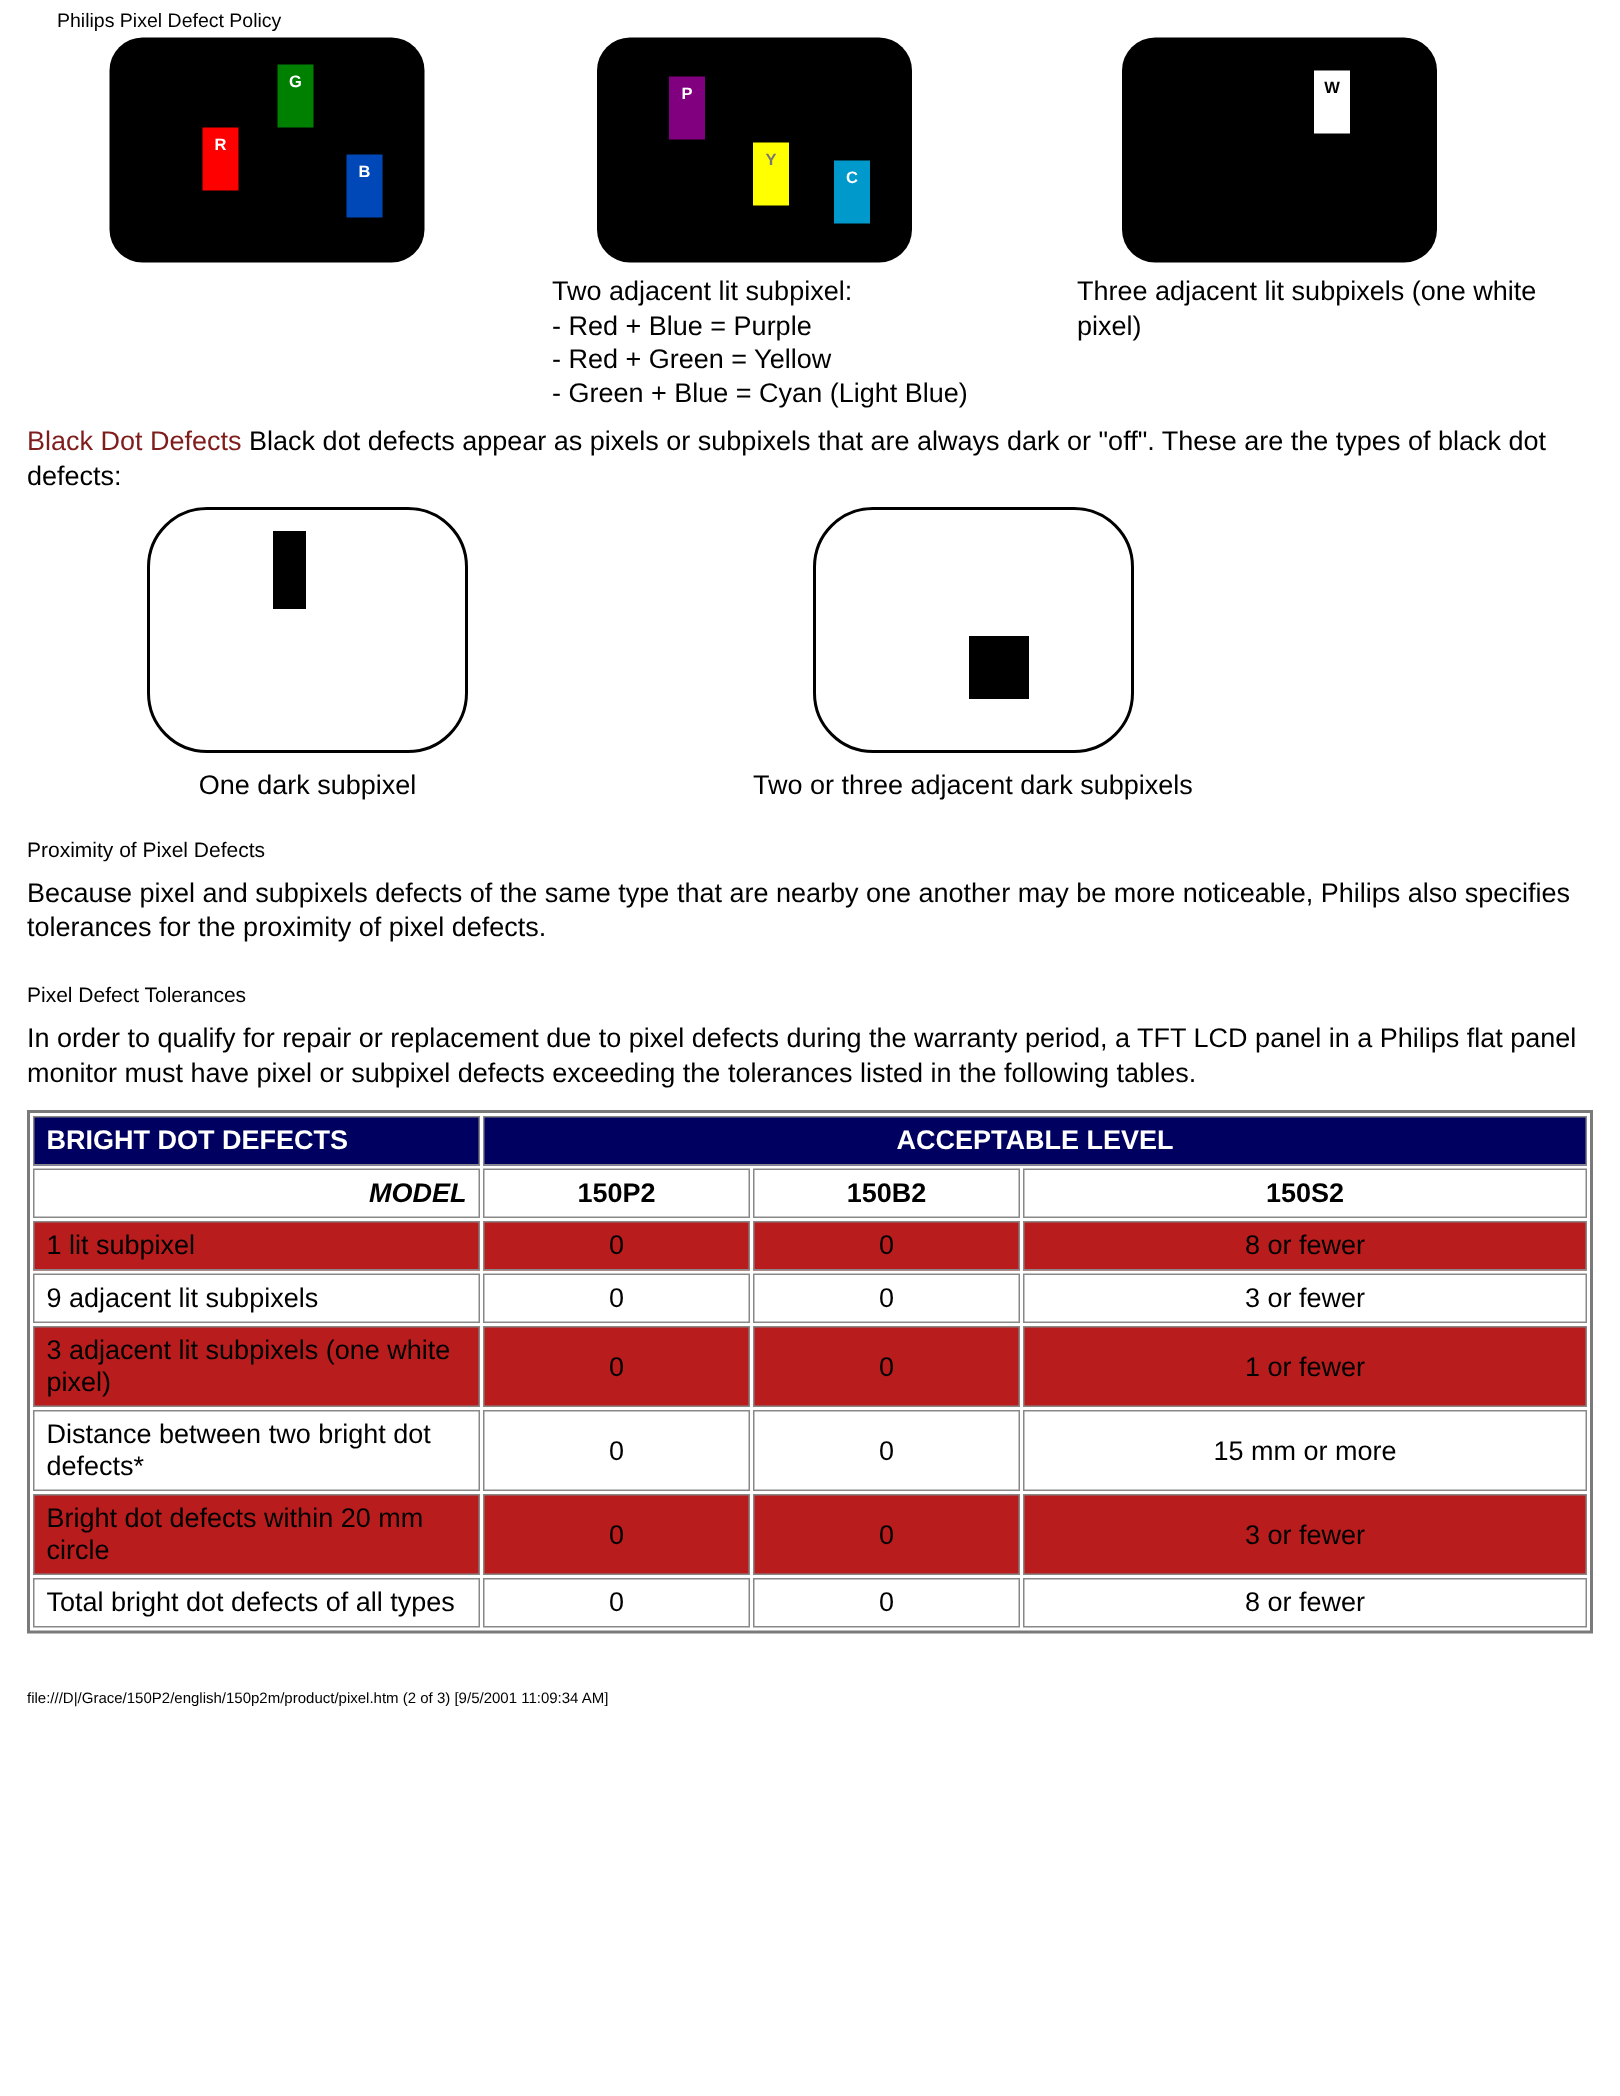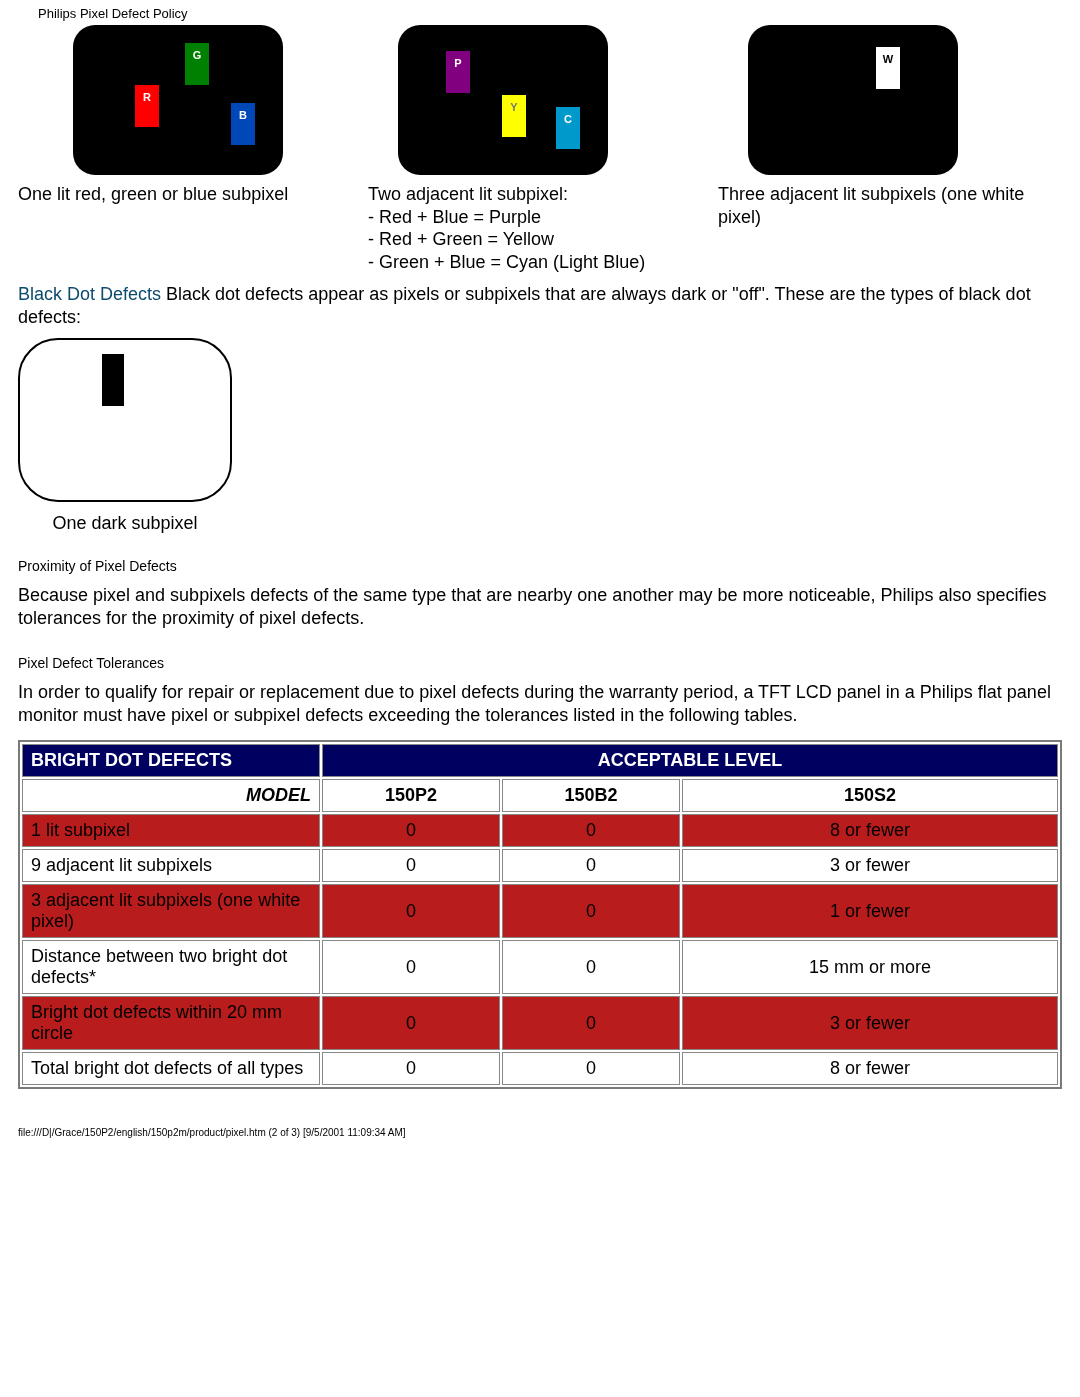--- a/index.html
+++ b/index.html
@@ -28,21 +28,21 @@
     margin-left: 55px;
   }
   .col:nth-child(2) .monitor{ margin-left:30px;}
   .col:nth-child(3) .monitor{ margin-left:30px;}
   .subpx {
     position:absolute; width:24px; height:42px;
     font-size:11px; font-weight:bold; color:#fff; text-align:center;
     padding-top:6px; box-sizing:border-box;
   }
   .caption { margin-top: 8px; line-height:1.25;}
-  .blue-term { color: #0c4a6e; }
+  .blue-term { color: #7f1d1d; }
   .section-h { font-size: 14px; margin: 24px 0 10px 0;}
   .para { margin: 8px 0 26px 0; line-height:1.25;}
   table.defects {
     width: 100%; border-collapse: separate; border-spacing: 2px;
     border: 2px solid #7a7a7a; margin-top:14px;
   }
   table.defects th, table.defects td {
     border: 1px solid #888;
     padding: 5px 8px;
   }
@@ -53,38 +53,37 @@
   .model-head { font-weight:bold; text-align:center;}
   .yellow { background:#b91c1c;}
   .cell-left { text-align:left; width:280px;}
   .cell-center { text-align:center; width:160px;}
   .cell-last { text-align:center; width: auto;}
   .dark-monitor{
     width:210px; height:160px; border:2px solid #000;
     border-radius:40px; position:relative; display:inline-block;
   }
   .dark-rect{ position:absolute; background:#000;}
-  .row-dark { display:flex; gap:60px; margin-top:6px; }
+  .row-dark { display:flex; gap:60px; margin-top:6px; margin-left:80px;}
   .dark-col{ text-align:center;}
   .dark-cap{ margin-top:6px;}
   .footer { font-size:10px; margin: 38px 0 10px 0;}
 </style>
 </head>
 <body>
 
 <div class="header-title">Philips Pixel Defect Policy</div>
 
 <div class="row3">
   <div class="col">
     <div class="monitor" id="mon1">
         <div class="subpx" style="background: rgb(255, 0, 0); left: 62px; top: 60px;">R</div>
         <div class="subpx" style="background: rgb(0, 128, 0); left: 112px; top: 18px;">G</div>
         <div class="subpx" style="background: rgb(0, 72, 184); left: 158px; top: 78px;">B</div>
       </div>
-    <div class="caption">One lit red, green or blue subpixel</div>
   </div>
   <div class="col">
     <div class="monitor" id="mon2">
         <div class="subpx" style="background: rgb(128, 0, 128); left: 48px; top: 26px;">P</div>
         <div class="subpx" style="background: rgb(255, 255, 0); left: 104px; top: 70px; color: rgb(119, 119, 119);">Y</div>
         <div class="subpx" style="background: rgb(0, 153, 204); left: 158px; top: 82px;">C</div>
       </div>
     <div class="caption">
       <span>Two adjacent lit subpixel:</span><br>
       <span>- Red + Blue = Purple</span><br>
@@ -103,20 +102,26 @@
 <p class="para" style="margin-bottom:10px;">
   <span class="blue-term">Black Dot Defects</span><span> Black dot defects appear as pixels or subpixels that are always dark or "off". These are the types of black dot defects:</span>
 </p>
 
 <div class="row-dark">
   <div class="dark-col">
     <div class="dark-monitor">
       <div class="dark-rect" style="width:22px;height:52px;left:82px;top:14px;"></div>
     </div>
     <div class="dark-cap">One dark subpixel</div>
+  </div>
+  <div class="dark-col" style="margin-left:130px;">
+    <div class="dark-monitor">
+      <div class="dark-rect" style="width:40px;height:42px;left:102px;top:84px;"></div>
+    </div>
+    <div class="dark-cap">Two or three adjacent dark subpixels</div>
   </div>
 </div>
 
 <div class="section-h">Proximity of Pixel Defects</div>
 <p class="para">Because pixel and subpixels defects of the same type that are nearby one another may be more noticeable, Philips also specifies tolerances for the proximity of pixel defects.</p>
 
 <div class="section-h">Pixel Defect Tolerances</div>
 <p class="para" style="margin-bottom:8px;">In order to qualify for repair or replacement due to pixel defects during the warranty period, a TFT LCD panel in a Philips flat panel monitor must have pixel or subpixel defects exceeding the tolerances listed in the following tables.</p>
 
 <table class="defects">

